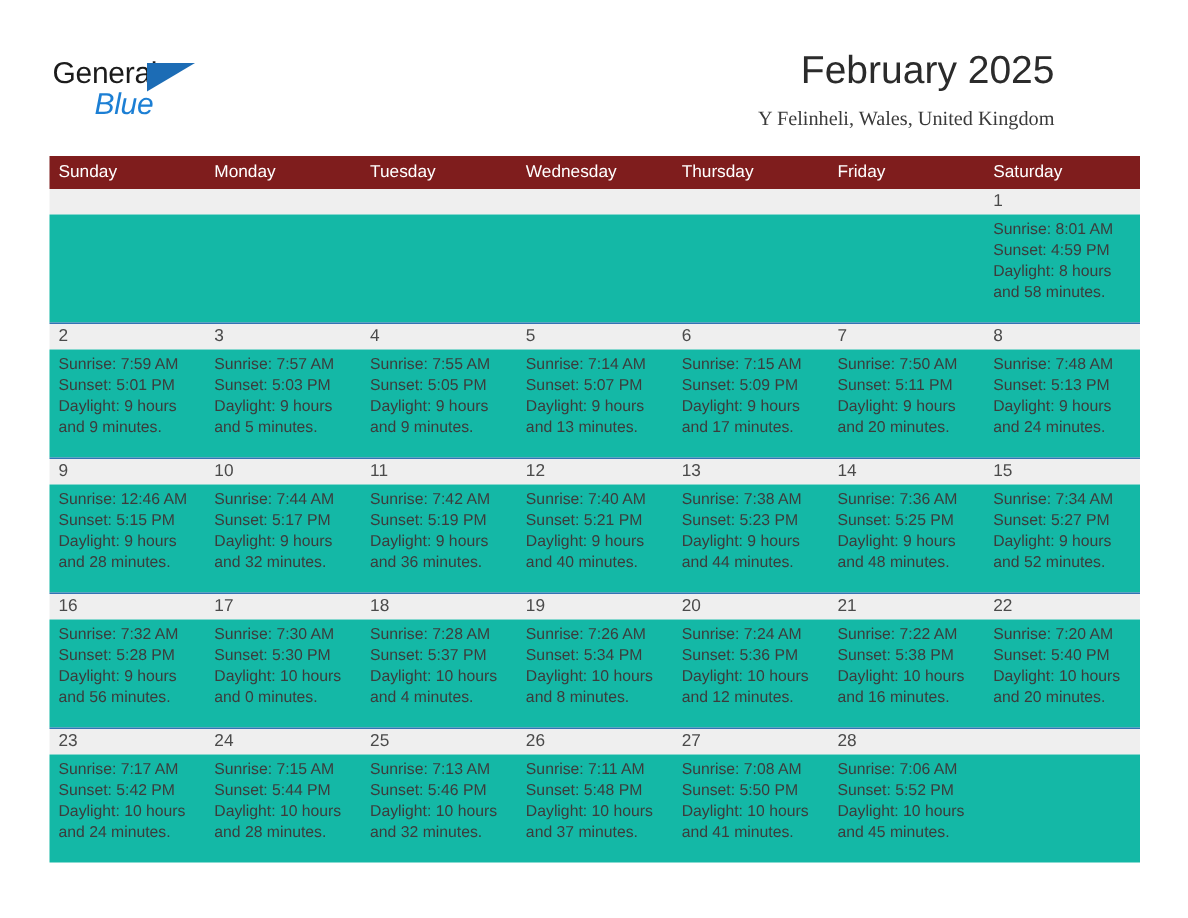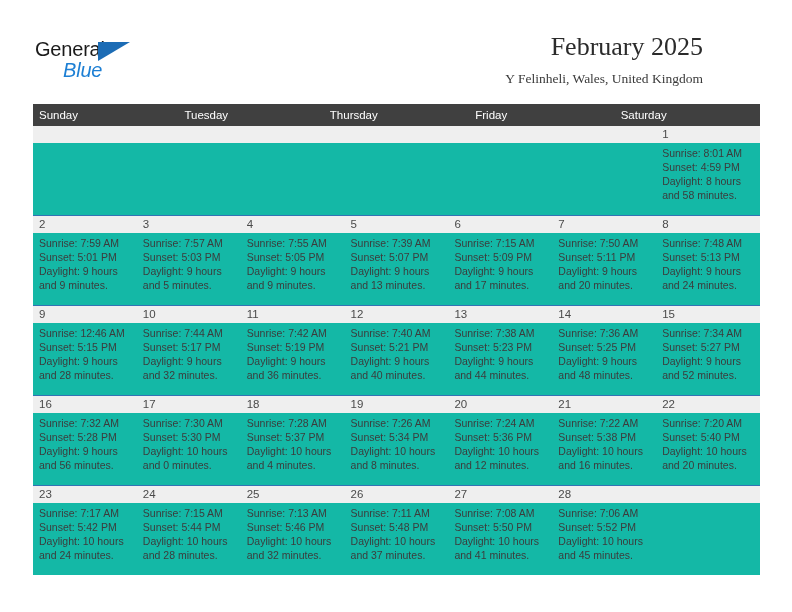--- a/index.html
+++ b/index.html
@@ -68,40 +68,39 @@
     position: absolute;
     right: 36px;
     top: 32px;
     text-align: right;
   }
   .month-title {
     font-size: 26px;
     color: #2b2b2b;
     line-height: 1.15;
     white-space: nowrap;
-    font-family: Liberation Serif, serif;
   }
   .location {
     margin-top: 9px;
     font-size: 13.5px;
     color: #3a3a3a;
     white-space: nowrap;
     font-family: Liberation Serif, serif;
   }
 
   
   .calendar {
     position: absolute;
     left: 33px;
     top: 104px;
     width: 727px;
   }
   .weekhead {
     display: flex;
-    background: #404040;
+    background: #7f1d1d;
     height: 22px;
   }
   .weekhead .wh {
     flex: 1 1 0;
     font-size: 11.5px;
     color: #ffffff;
     padding-left: 6px;
     line-height: 22px;
     box-sizing: border-box;
     white-space: nowrap;
@@ -161,21 +160,23 @@
     </div>
     <div class="title-block">
       <div class="month-title">February 2025</div>
       <div class="location">Y Felinheli, Wales, United Kingdom</div>
     </div>
   </div>
 
   <div class="calendar">
     <div class="weekhead" id="weekhead">
         <div class="wh">Sunday</div>
+        <div class="wh">Monday</div>
         <div class="wh">Tuesday</div>
+        <div class="wh">Wednesday</div>
         <div class="wh">Thursday</div>
         <div class="wh">Friday</div>
         <div class="wh">Saturday</div>
       </div>
     <div id="weeks-container">
         <div class="week">
           <div class="daterow">
             <div class="cell-num empty-num"></div>
             <div class="cell-num empty-num"></div>
             <div class="cell-num empty-num"></div>
@@ -222,21 +223,21 @@
               <div class="ln">Daylight: 9 hours</div>
               <div class="ln">and 5 minutes.</div>
             </div>
             <div class="cell-body">
               <div class="ln">Sunrise: 7:55 AM</div>
               <div class="ln">Sunset: 5:05 PM</div>
               <div class="ln">Daylight: 9 hours</div>
               <div class="ln">and 9 minutes.</div>
             </div>
             <div class="cell-body">
-              <div class="ln">Sunrise: 7:39 AM</div>
+              <div class="ln">Sunrise: 7:14 AM</div>
               <div class="ln">Sunset: 5:07 PM</div>
               <div class="ln">Daylight: 9 hours</div>
               <div class="ln">and 13 minutes.</div>
             </div>
             <div class="cell-body">
               <div class="ln">Sunrise: 7:15 AM</div>
               <div class="ln">Sunset: 5:09 PM</div>
               <div class="ln">Daylight: 9 hours</div>
               <div class="ln">and 17 minutes.</div>
             </div>

